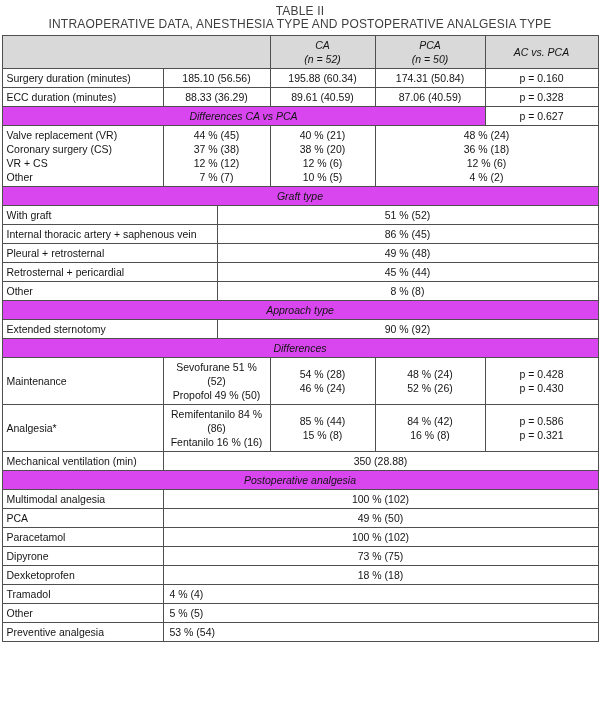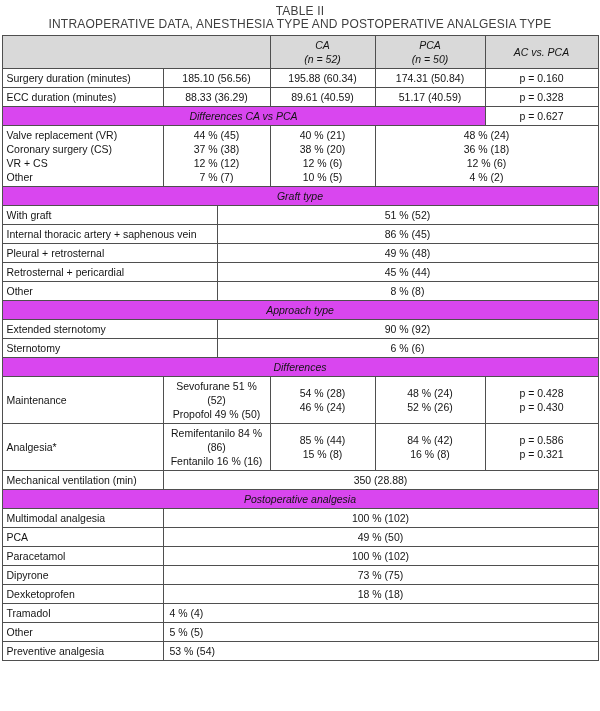--- a/index.html
+++ b/index.html
@@ -89,21 +89,21 @@
         <td class="lab">Surgery duration (minutes)</td>
         <td class="val" colspan="2">185.10 (56.56)</td>
         <td class="val">195.88 (60.34)</td>
         <td class="val">174.31 (50.84)</td>
         <td class="val">p = 0.160</td>
       </tr>
       <tr>
         <td class="lab">ECC duration (minutes)</td>
         <td class="val" colspan="2">88.33 (36.29)</td>
         <td class="val">89.61 (40.59)</td>
-        <td class="val">51.17 (40.59)</td>
+        <td class="val">87.06 (40.59)</td>
         <td class="val">p = 0.328</td>
       </tr>
 
       <tr>
         <td class="band" colspan="5">Differences CA vs PCA</td>
         <td class="val">p = 0.627</td>
       </tr>
 
       <tr>
         <td class="lab">
@@ -157,24 +157,20 @@
         <td class="val" colspan="4">8 % (8)</td>
       </tr>
 
       <tr>
         <td class="band" colspan="6">Approach type</td>
       </tr>
       <tr>
         <td class="lab" colspan="2">Extended sternotomy</td>
         <td class="val" colspan="4">90 % (92)</td>
       </tr>
-      <tr>
-        <td class="lab" colspan="2">Sternotomy</td>
-        <td class="val" colspan="4">6 % (6)</td>
-      </tr>
 
       <tr>
         <td class="band" colspan="6">Differences</td>
       </tr>
       <tr>
         <td class="lab">Maintenance</td>
         <td class="val tight" colspan="2">
           <div>Sevofurane 51 % (52)</div>
           <div>Propofol 49 % (50)</div>
         </td>

